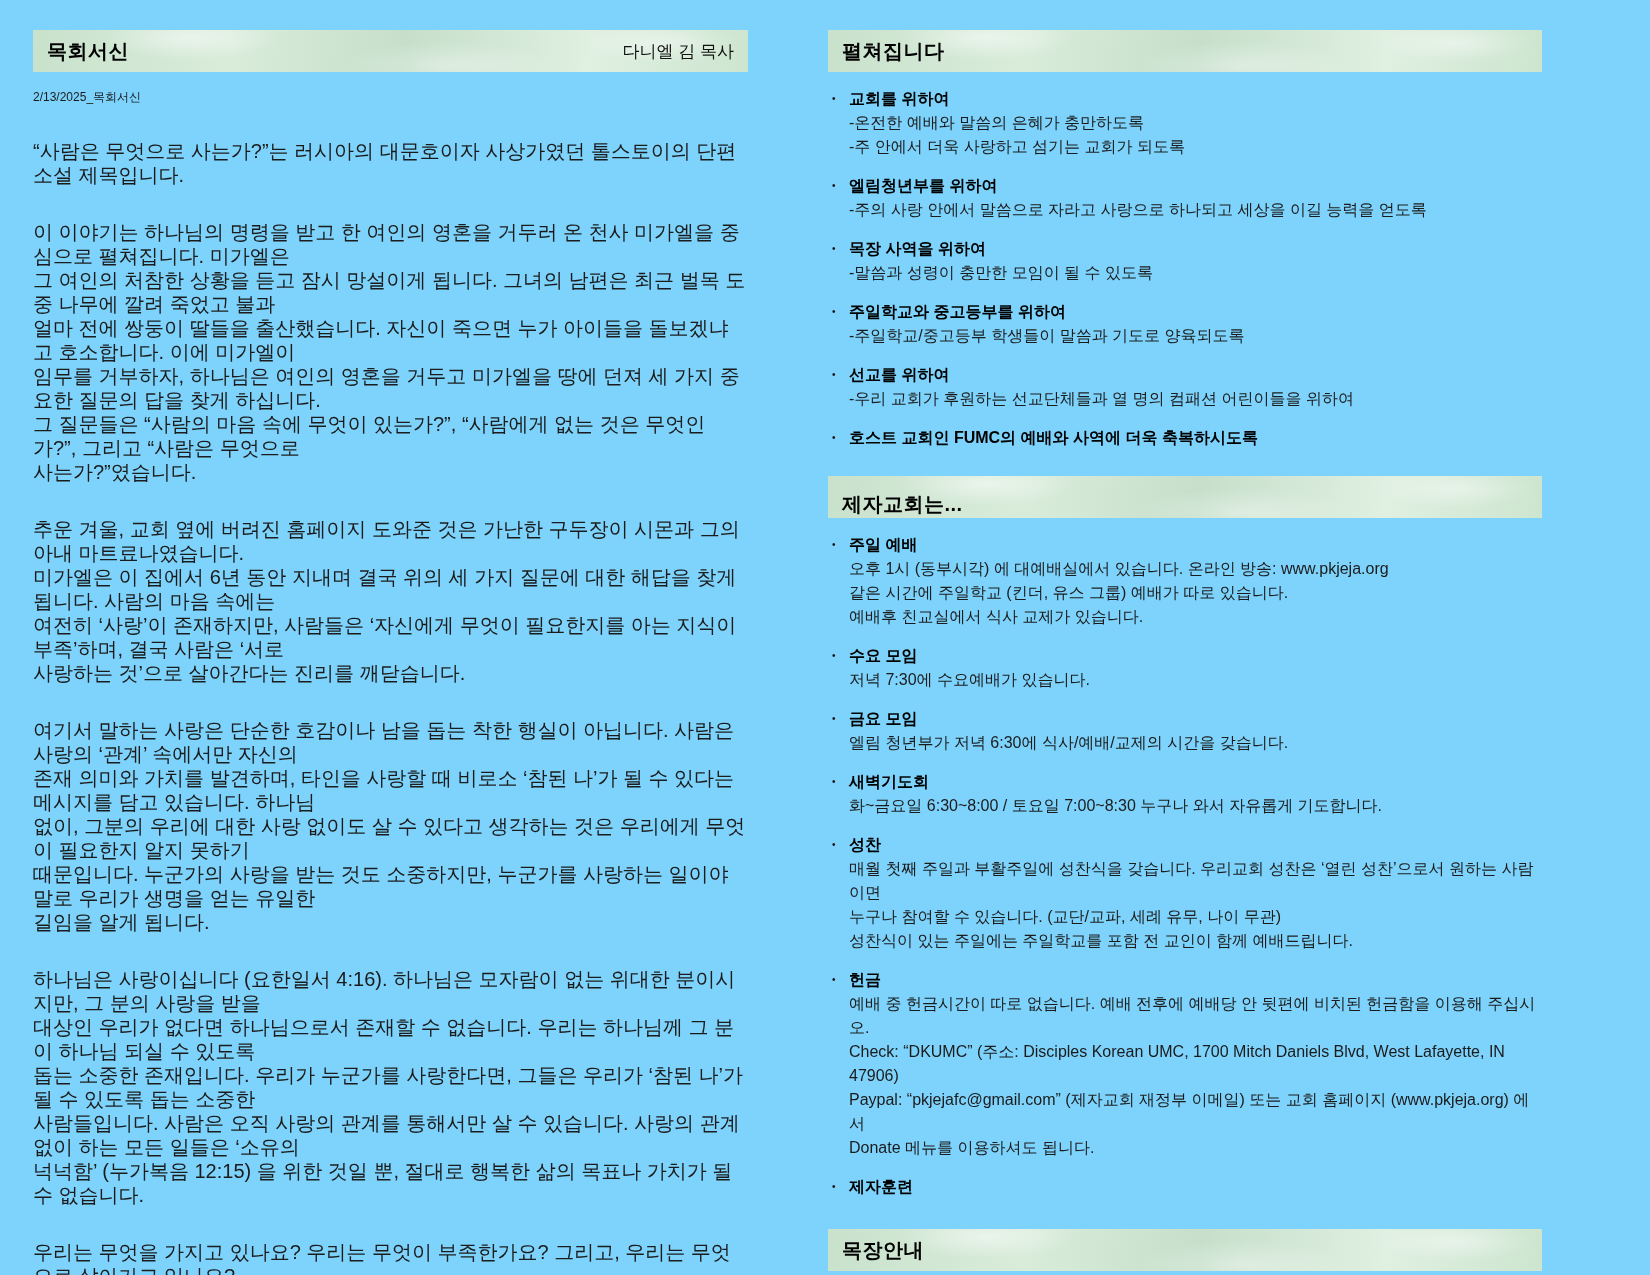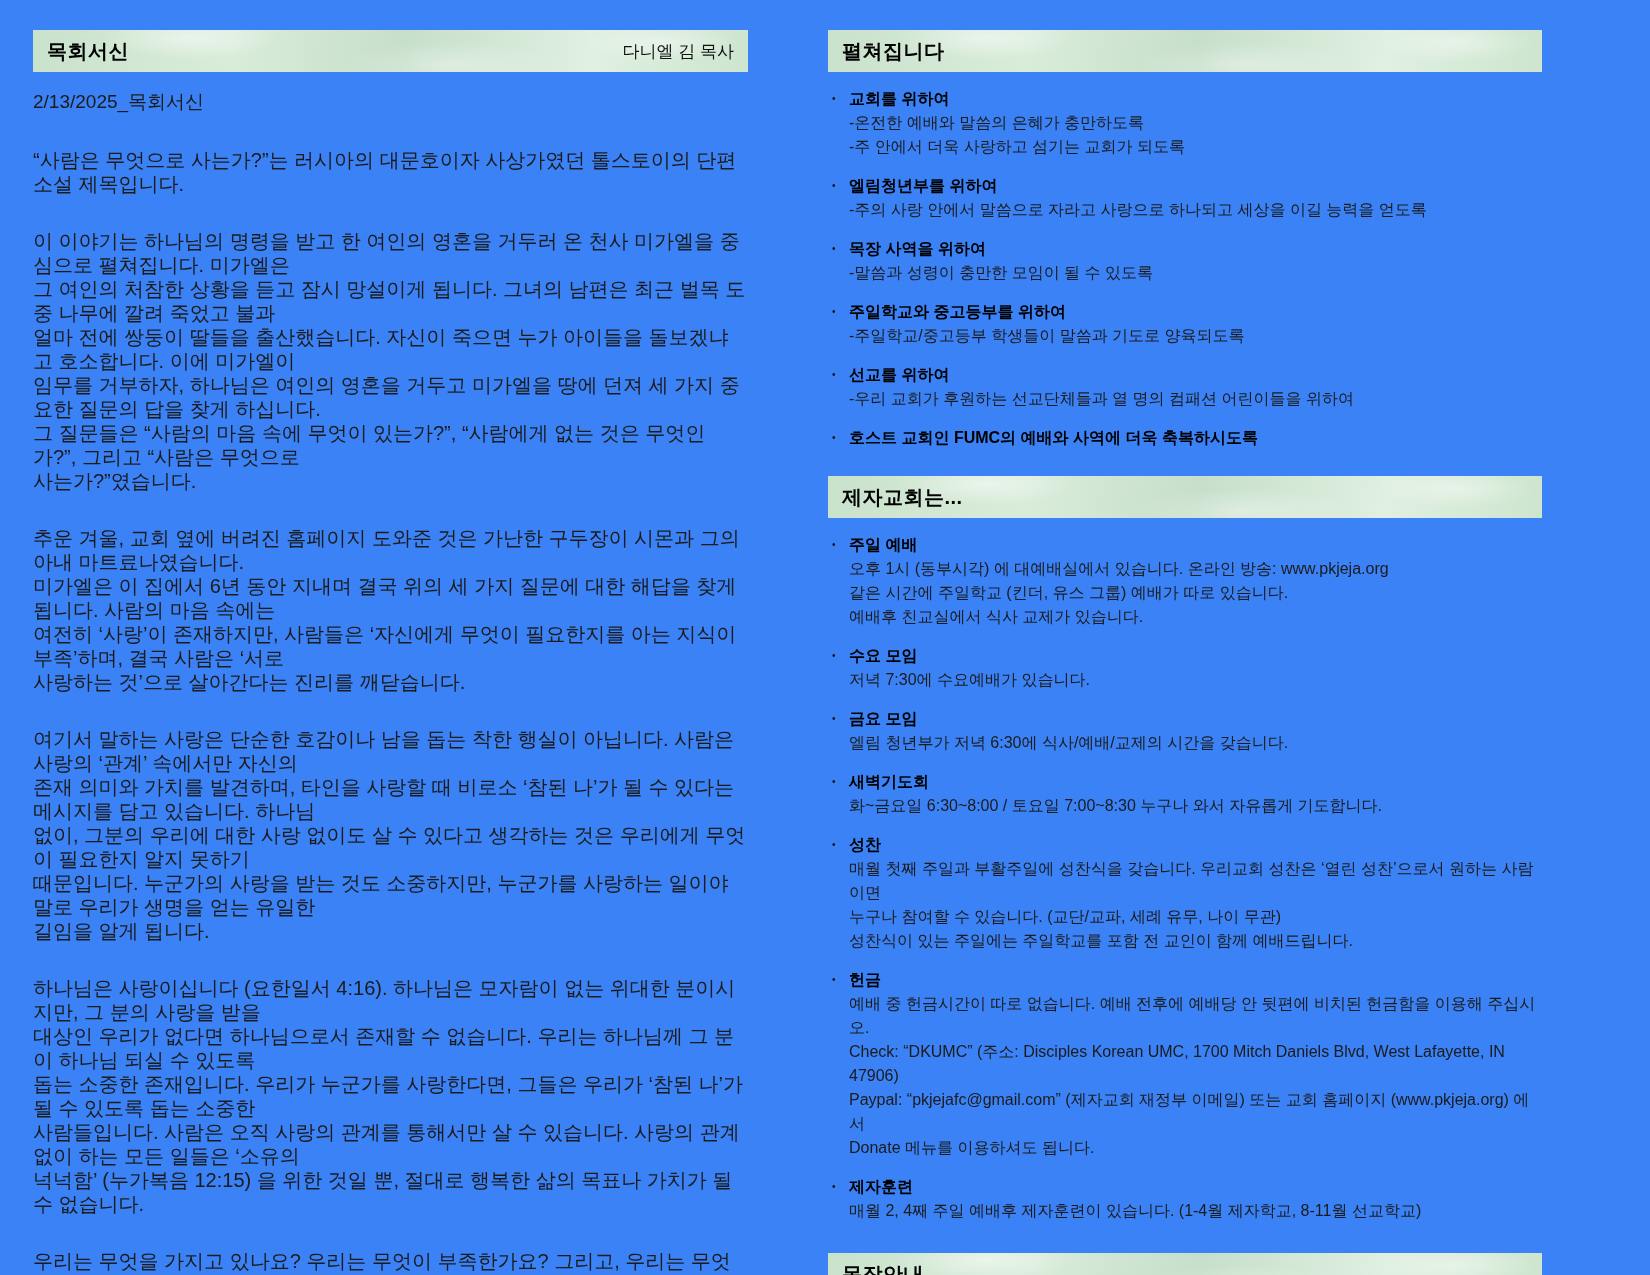--- a/index.html
+++ b/index.html
@@ -1,47 +1,47 @@
 <!DOCTYPE html>
 <html><head>
 <meta charset="utf-8">
 <style>
   html,body { margin:0; padding:0; background:#ffffff; }
   .page {
-    position:relative; width:1650px; height:1275px; background:#3b82f6;
+    position:relative; width:1650px; height:1275px; background:#7dd3fc;
     font-family:"Liberation Sans","DejaVu Sans",sans-serif; color:#1b1b1b;
     overflow:hidden;
   }
   .col { position:absolute; top:30px; }
   .col-left  { left:33px;  width:715px; }
   .col-right { left:828px; width:714px; }
 
   .banner {
     height:42px; display:flex; align-items:center; justify-content:space-between;
     padding:0 14px; box-sizing:border-box;
     background:
       radial-gradient(ellipse 140px 34px at 22% 18%, rgba(255,255,255,0.50), rgba(255,255,255,0) 65%),
       radial-gradient(ellipse 180px 40px at 58% 85%, rgba(255,255,255,0.35), rgba(255,255,255,0) 60%),
       radial-gradient(ellipse 120px 30px at 88% 30%, rgba(255,255,255,0.40), rgba(255,255,255,0) 65%),
       linear-gradient(96deg,#c9e2cc 0%,#d9ecda 28%,#c6dfca 52%,#e0f0e1 78%,#cde5cf 100%);
   }
   .banner-title { font-weight:700; font-size:20px; color:#000; letter-spacing:0.5px; }
   .banner-right { font-size:17px; color:#111; }
 
-  .date-line { margin-top:17px; font-size:19px; }
+  .date-line { margin-top:17px; font-size:12px; }
   .para { margin-top:33px; font-size:20px; line-height:24px; white-space:pre-line; }
 
   .blist { margin-top:15px; }
   .bitem { display:flex; margin-bottom:15px; font-size:16px; line-height:24px; }
   .bullet { flex:0 0 21px; font-size:10px; line-height:24px; color:#111; text-align:left; padding-left:4px; box-sizing:border-box; }
   .bbody { flex:1 1 auto; }
   .btitle { font-weight:700; color:#000; }
   .blines { white-space:pre-line; }
 
-  .banner-2 { margin-top:26px; }
+  .banner-2 { margin-top:26px;align-items:flex-end; }
   .banner-3 { margin-top:30px; }
 </style>
 </head>
 <body>
 
 <div class="page">
 
   <div class="col col-left">
     <div class="banner">
       <span class="banner-title">목회서신</span>
@@ -176,21 +176,20 @@
         <div class="blines">예배 중 헌금시간이 따로 없습니다. 예배 전후에 예배당 안 뒷편에 비치된 헌금함을 이용해 주십시오.
 Check: “DKUMC” (주소: Disciples Korean UMC, 1700 Mitch Daniels Blvd, West Lafayette, IN 47906)
 Paypal: “pkjejafc@gmail.com” (제자교회 재정부 이메일) 또는 교회 홈페이지 (www.pkjeja.org) 에서
 Donate 메뉴를 이용하셔도 됩니다.</div>
           </div>
       </div>
       <div class="bitem">
         <span class="bullet">•</span>
         <div class="bbody">
             <div class="btitle">제자훈련</div>
-        <div class="blines">매월 2, 4째 주일 예배후 제자훈련이 있습니다. (1-4월 제자학교, 8-11월 선교학교)</div>
           </div>
       </div>
     </div>
 
     <div class="banner banner-3">
       <span class="banner-title">목장안내</span>
     </div>
 
   </div>
 </div>

